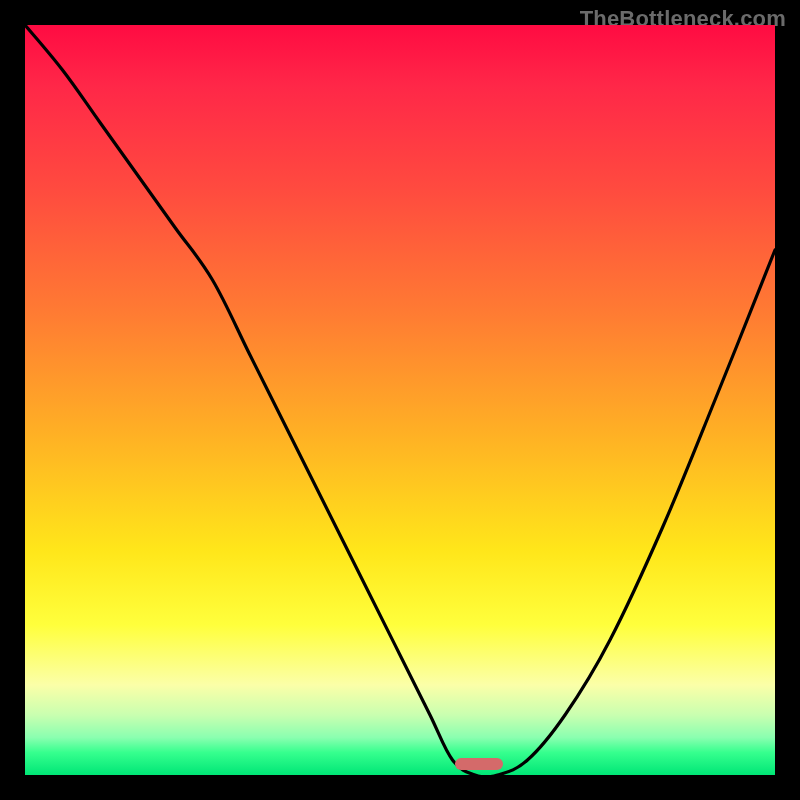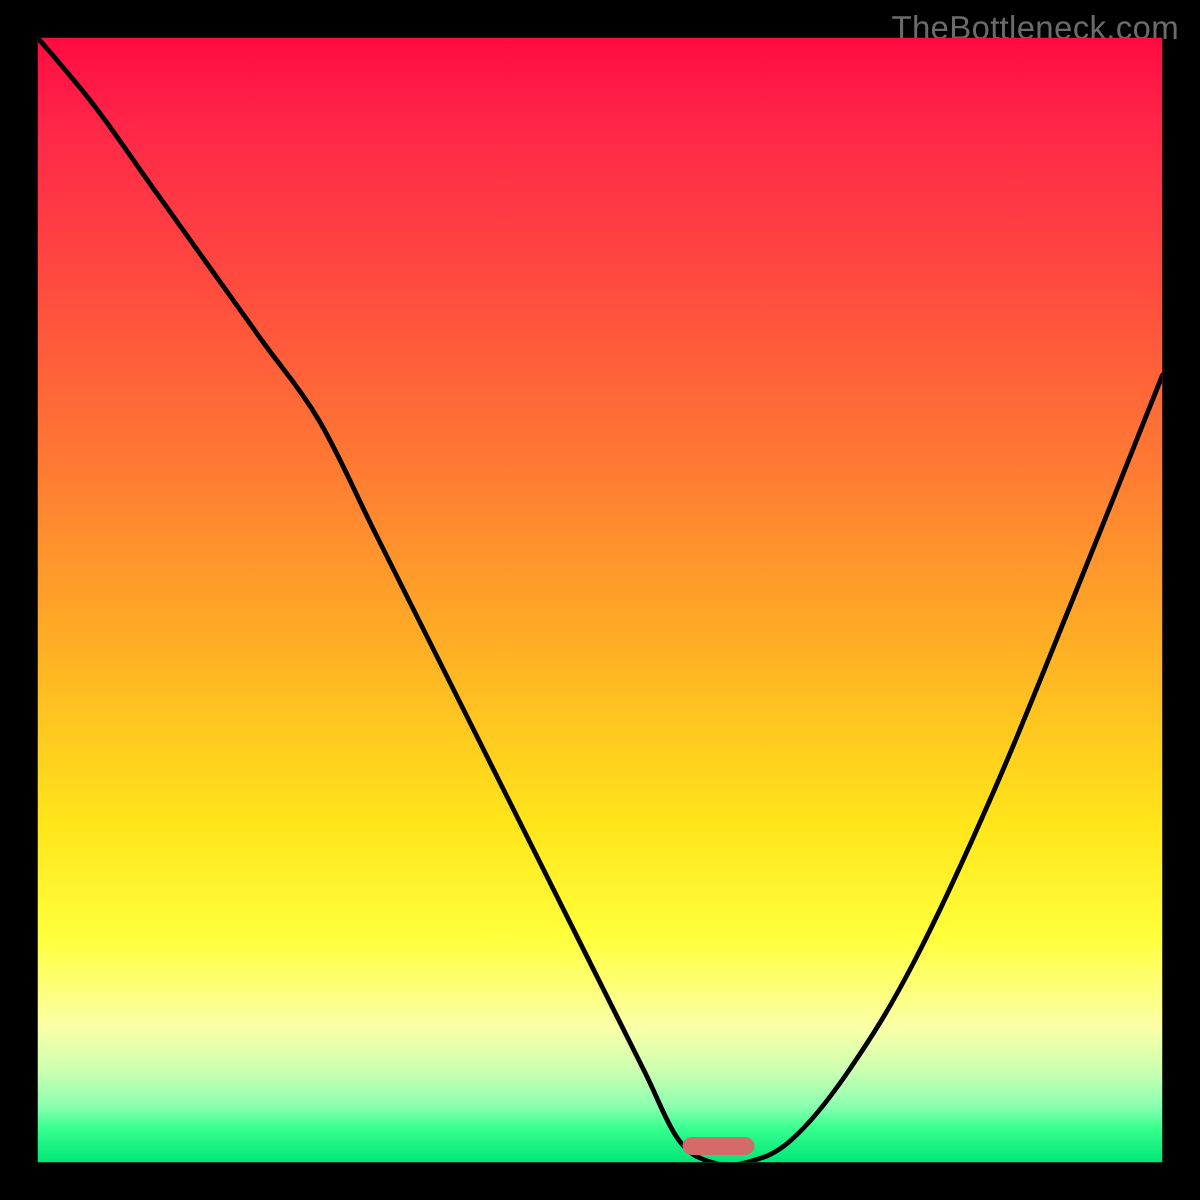--- a/index.html
+++ b/index.html
@@ -65,21 +65,21 @@
     border-radius: 6px;
     background: #d46a6a;
     transform: translate(-50%, -50%);
   }
   .watermark {
     position: absolute;
     top: 6px;
     right: 14px;
     color: #6b6b6b;
     font-size: 22px;
-    font-weight: 400;
+    font-weight: 700;
     letter-spacing: 0.2px;
     user-select: none;
   }
 </style>
 </head>
 <body>
 
 <div class="frame">
 
   <div class="watermark">TheBottleneck.com</div>

